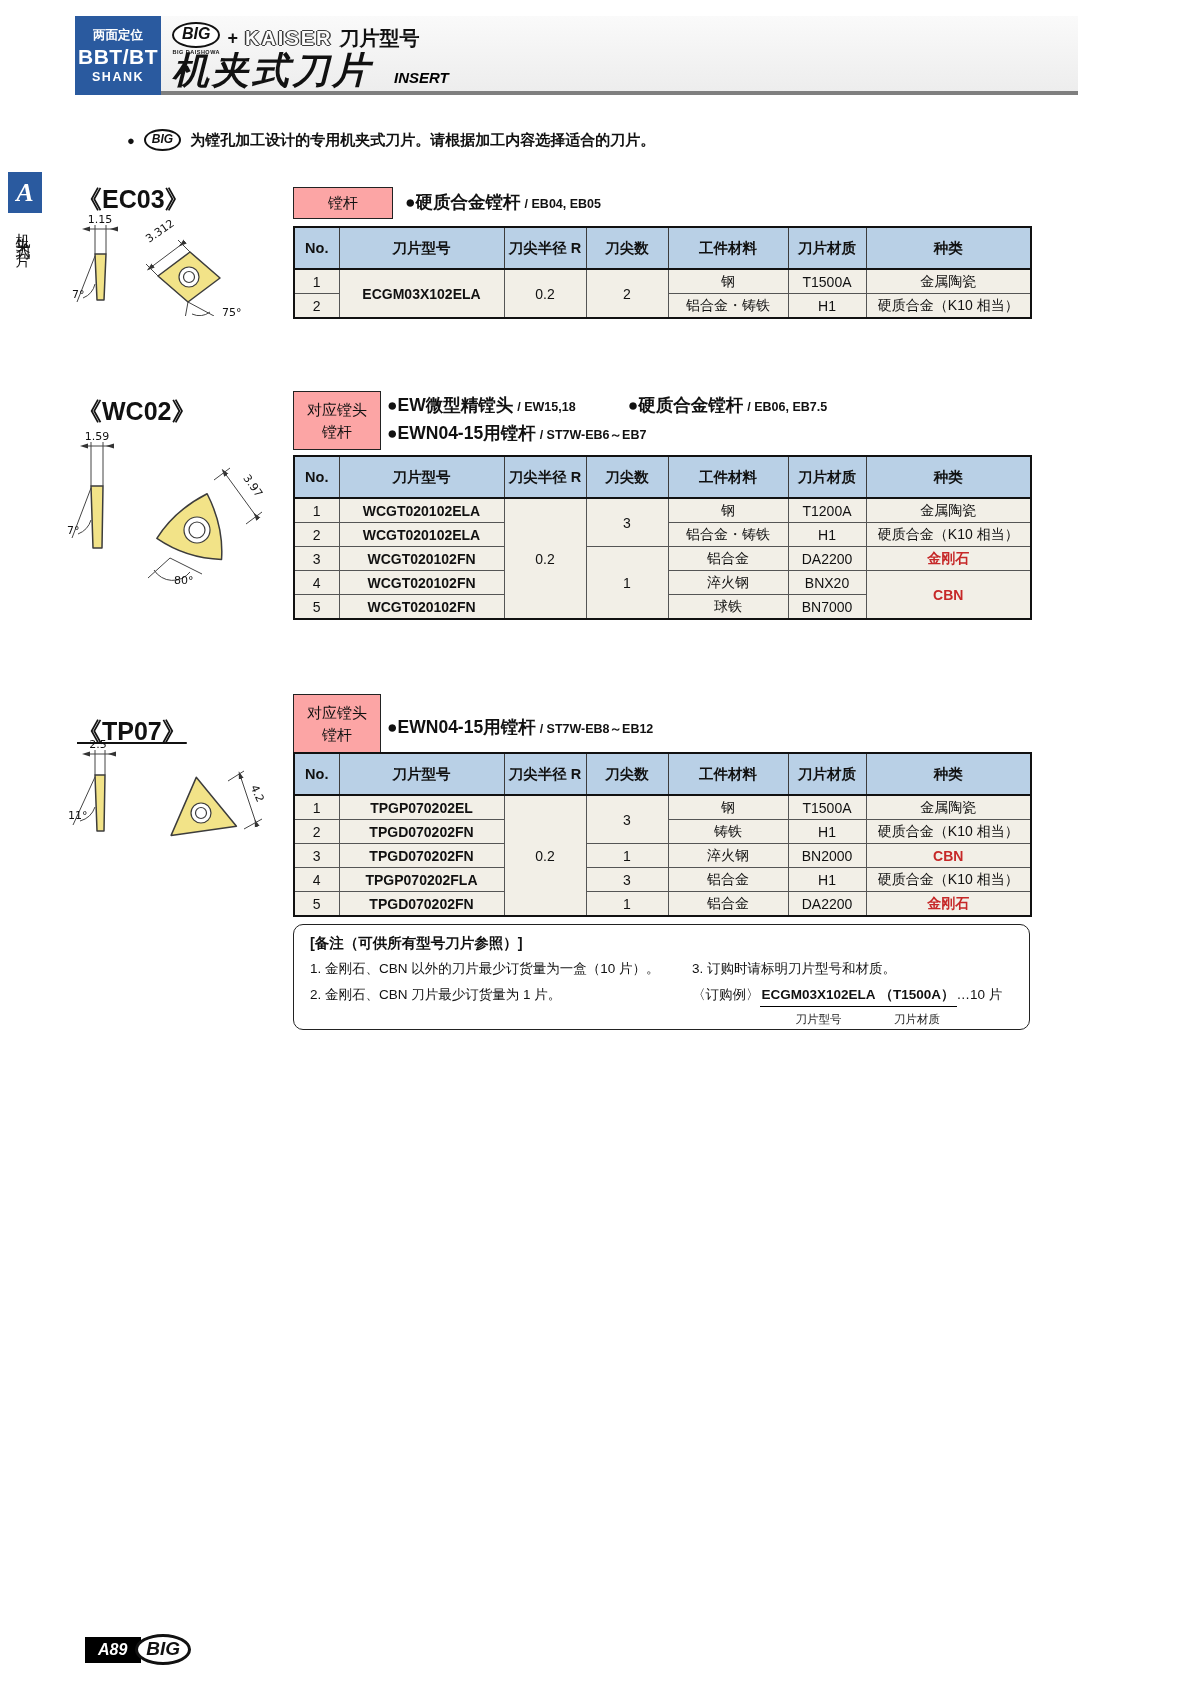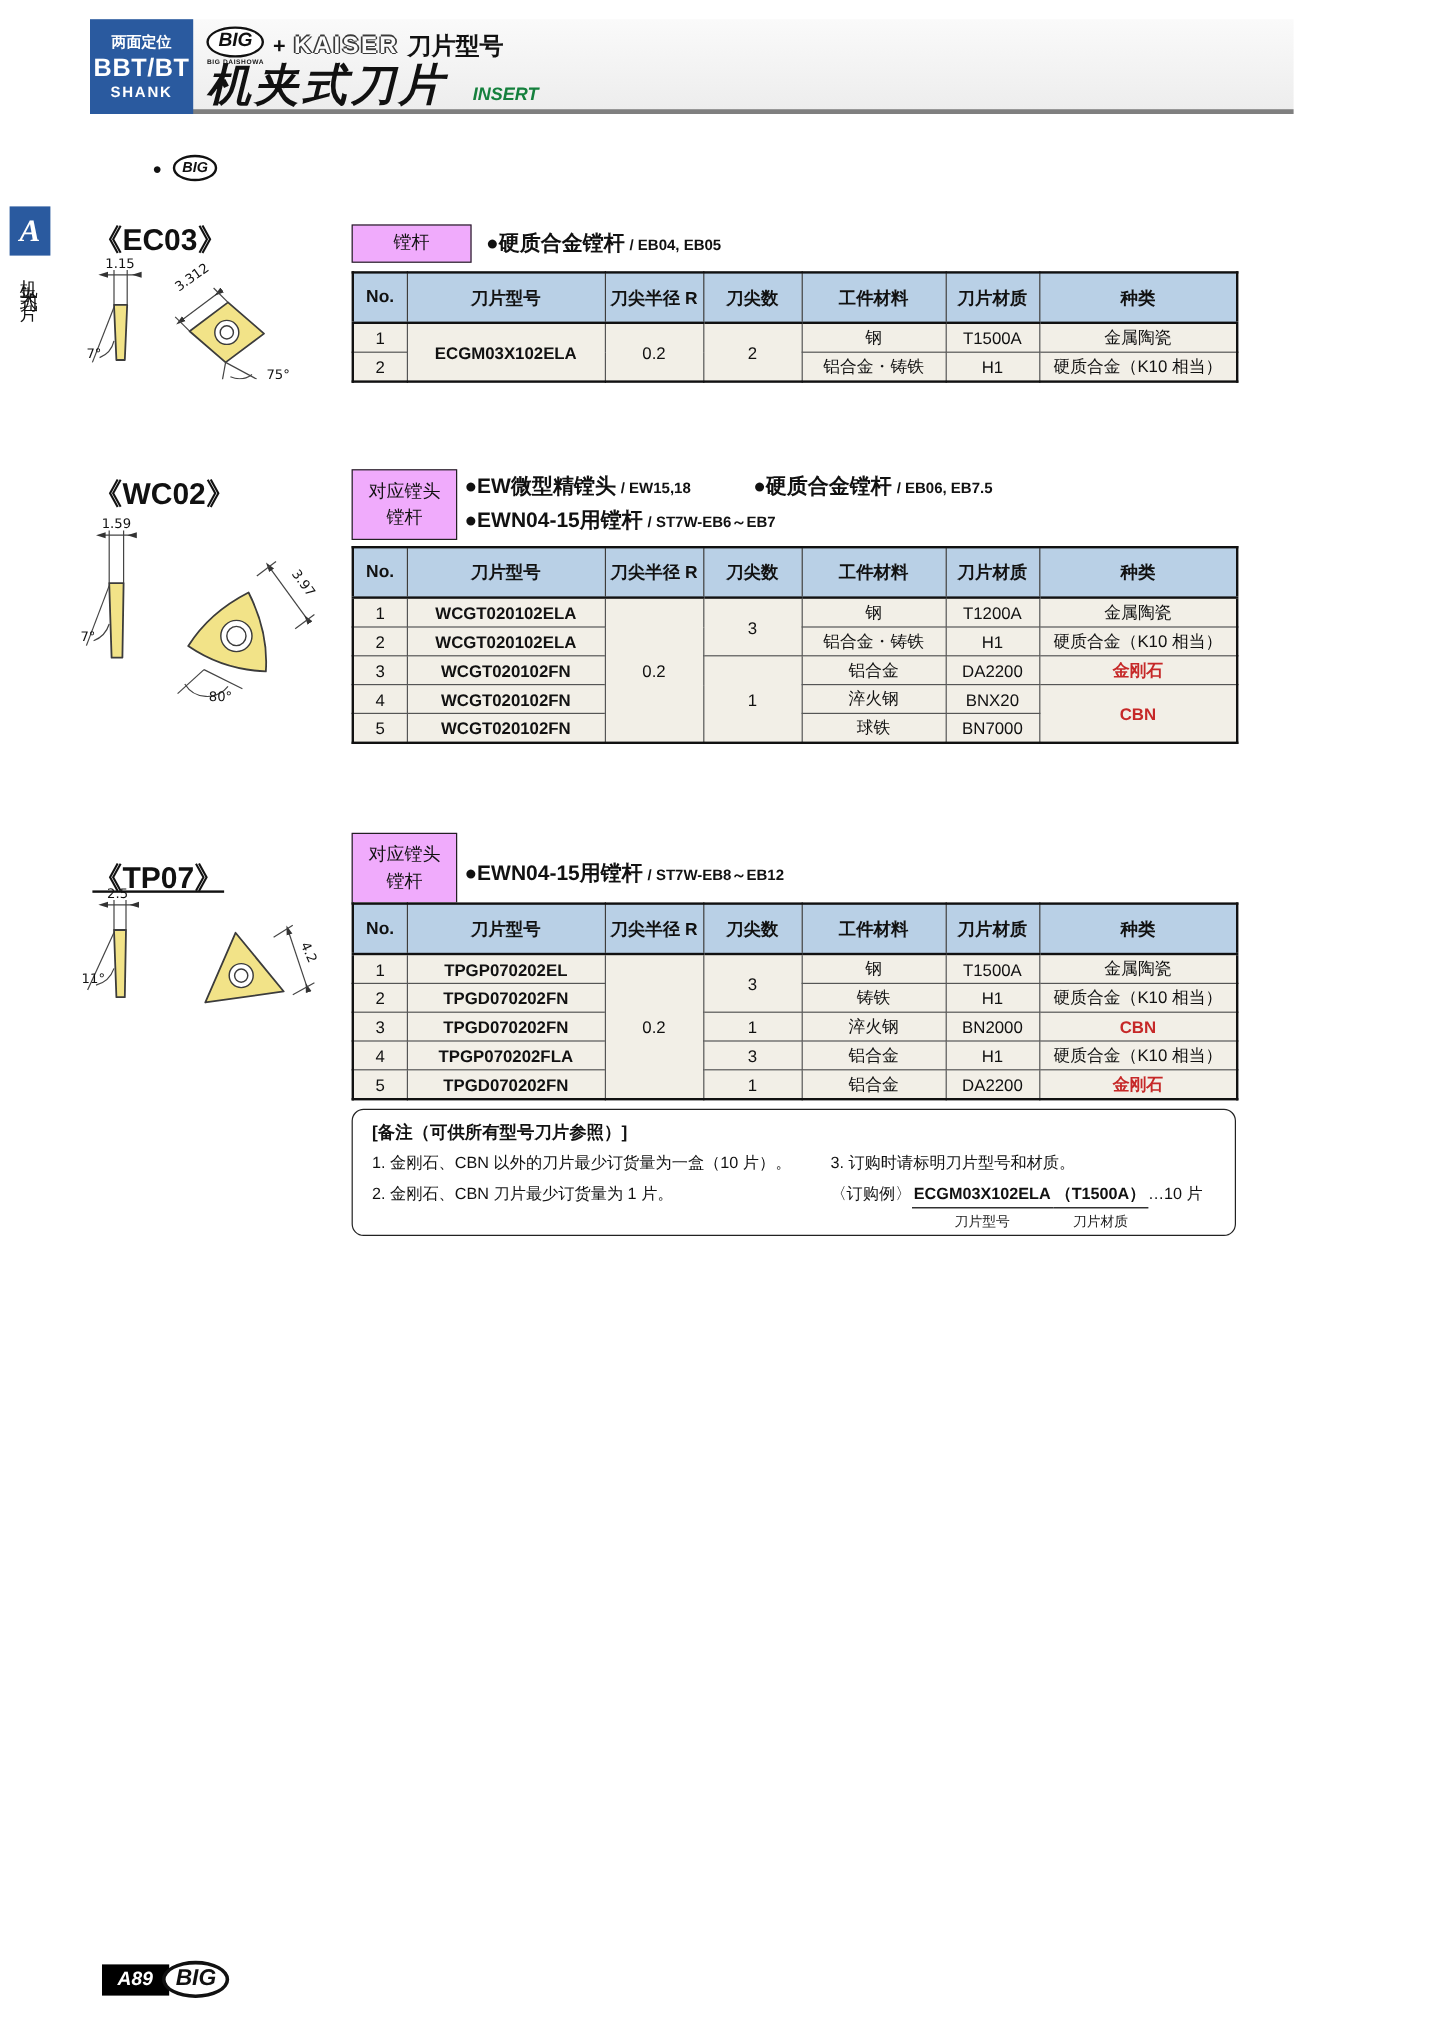--- a/index.html
+++ b/index.html
@@ -17,38 +17,38 @@
   .brand-row{position:absolute;left:172px;top:22px;display:flex;align-items:center;gap:7px;z-index:3;}
   .big-oval{display:inline-block;border:2.5px solid #111;border-radius:50%;padding:0 8px;height:22px;
     line-height:20px;font-style:italic;font-weight:900;font-size:16px;background:#fff;}
   .big-sub{font-size:5.5px;font-weight:700;letter-spacing:.5px;text-align:center;margin-top:1px;}
   .plus{font-size:18px;font-weight:900;}
   .kaiser{font-size:20px;font-weight:900;letter-spacing:2px;color:#fbfbfb;
     text-shadow:-1.4px 0 #3a3a3a,1.4px 0 #3a3a3a,0 -1.4px #3a3a3a,0 1.4px #3a3a3a;}
   .sys{font-size:20px;font-weight:800;}
   .title-row{position:absolute;left:172px;top:46px;display:flex;align-items:baseline;gap:22px;z-index:3;}
   .main-title{font-size:37px;font-weight:900;font-style:italic;letter-spacing:3px;}
-  .sub-title{font-size:15px;font-weight:800;font-style:italic;color:#15803d;}
+  .sub-title{font-size:15px;font-weight:800;font-style:italic;color:#000000;}
 
   
   .side-tab{position:absolute;left:8px;top:172px;width:34px;height:41px;background:#2a5a9f;color:#fff;
     display:flex;align-items:center;justify-content:center;
     font-family:"Liberation Serif","DejaVu Serif",serif;font-style:italic;font-weight:700;font-size:26px;}
   .side-vert{position:absolute;left:13px;top:221px;writing-mode:vertical-rl;text-orientation:upright;
     font-size:15px;letter-spacing:5px;font-weight:500;}
 
   
   .intro{position:absolute;left:127px;top:129px;display:flex;align-items:center;gap:9px;
     font-size:15px;font-weight:700;}
   .intro .dot{font-size:13px;}
   .intro .big-oval{border-width:2px;height:18px;line-height:16px;font-size:12px;padding:0 6px;}
 
   
   .sec-title{position:absolute;font-size:25px;font-weight:800;letter-spacing:0;}
-  .label-box{position:absolute;border:1.5px solid #222;background:#f0abfc;display:flex;flex-direction:column;
+  .label-box{position:absolute;border:1.5px solid #222;background:#fca5a5;display:flex;flex-direction:column;
     align-items:center;justify-content:center;font-size:15px;line-height:1.45;text-align:center;}
   .headline{position:absolute;display:flex;align-items:baseline;white-space:nowrap;}
   .headline .hb{font-size:17.5px;font-weight:800;}
   .headline .hs{font-size:12.5px;font-weight:600;margin-left:4px;}
   .headline .gap{width:52px;}
 
   
   table.spec{position:absolute;width:737px;border-collapse:collapse;table-layout:fixed;background:#fff;
     border:2px solid #111;}
   table.spec th{background:#b9d0e6;border:1px solid #3c3c3c;border-bottom:2px solid #111;
@@ -111,20 +111,21 @@
     <span class="main-title">机夹式刀片</span>
     <span class="sub-title">INSERT</span>
   </div>
 
   <div class="side-tab">A</div>
   <div class="side-vert">机夹式刀片</div>
 
   <div class="intro">
     <span class="dot">●</span>
     <span class="big-oval">BIG</span>
+    <span>为镗孔加工设计的专用机夹式刀片。请根据加工内容选择适合的刀片。</span>
   </div>
 
   <div class="sec-title" style="left:77px;top:183px;">《EC03》</div>
 
   <svg class="diagram" style="left:64px;top:212px;" width="210" height="104" viewBox="0 0 210 104">
     <defs>
         <marker id="arE" markerWidth="8" markerHeight="8" refX="4" refY="4" orient="auto">
           <path d="M0,4 L8,1.5 L8,6.5 Z" fill="#333"></path>
         </marker>
       </defs>

